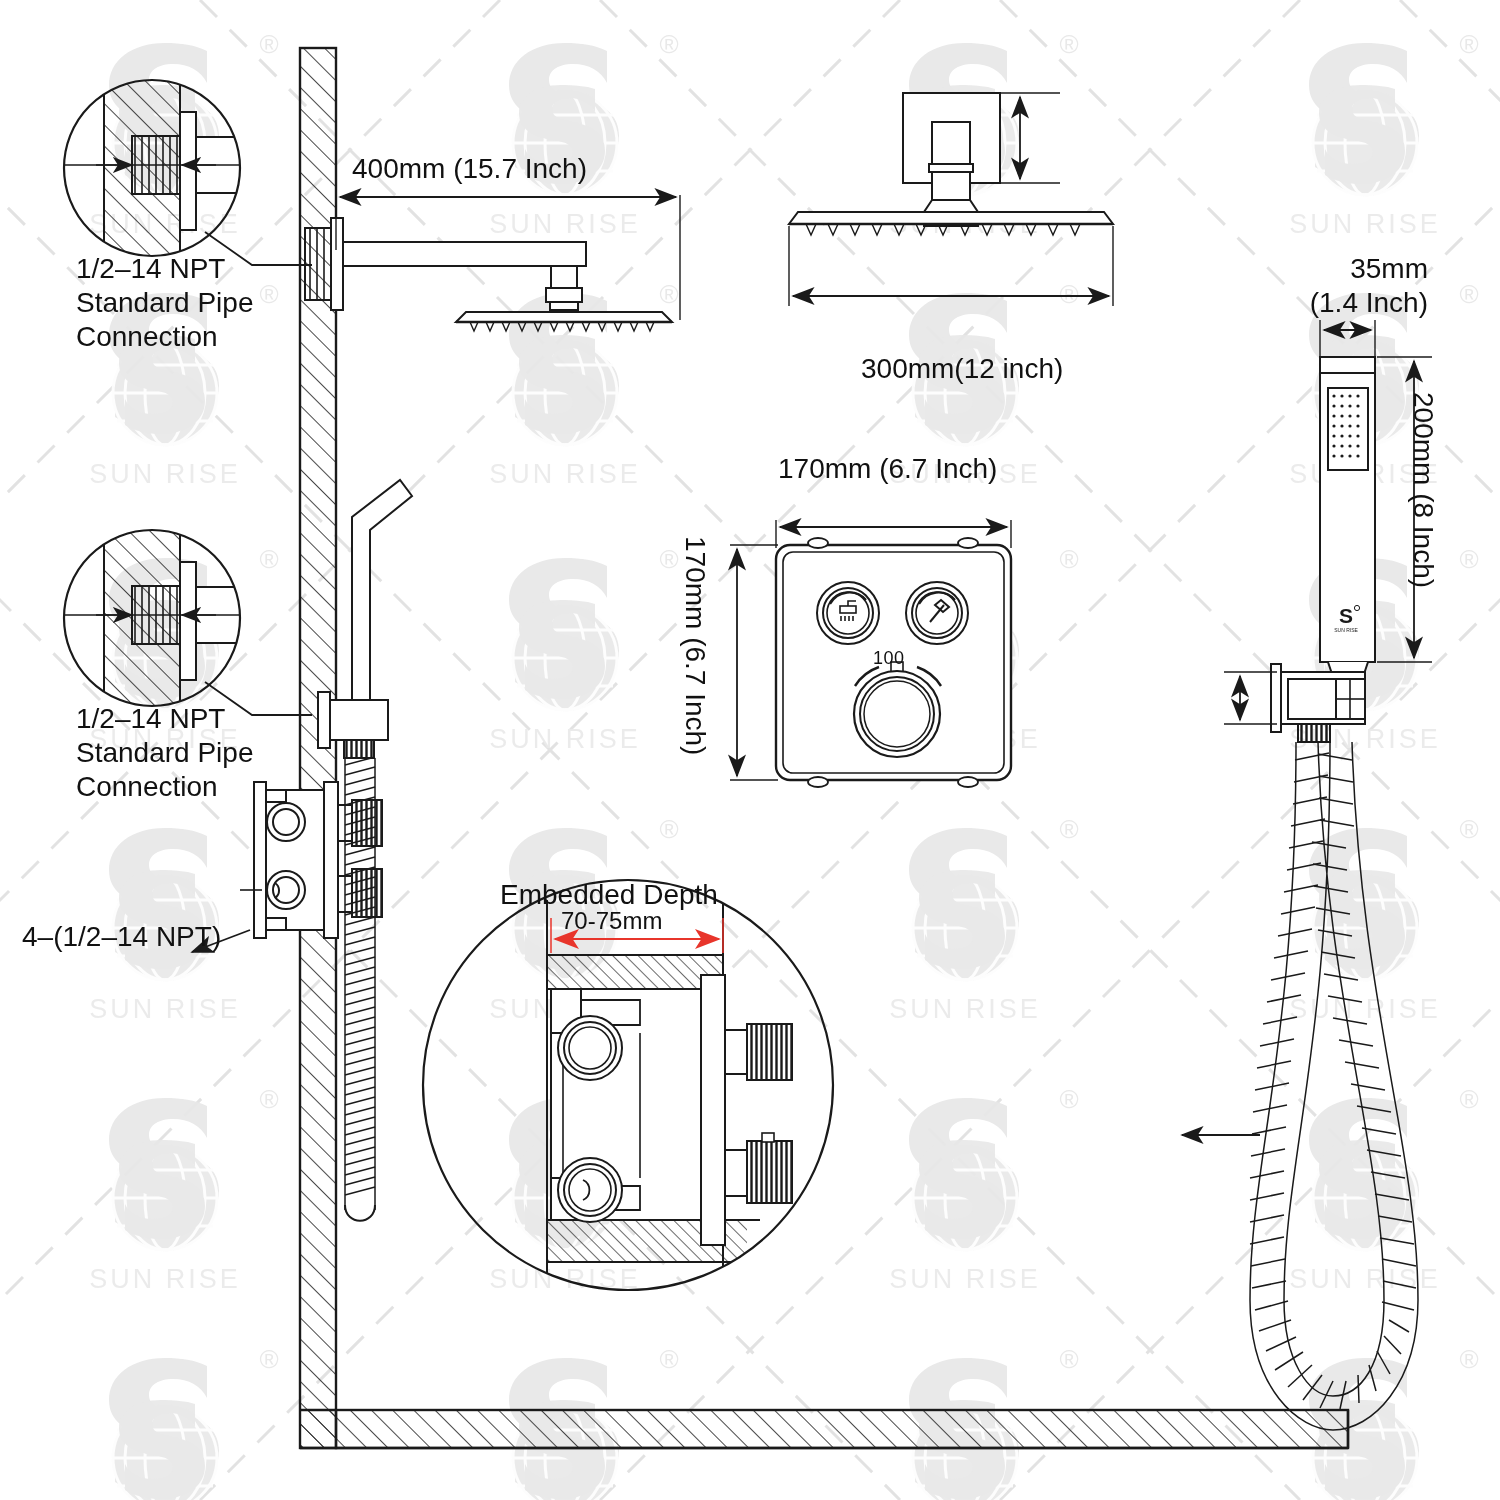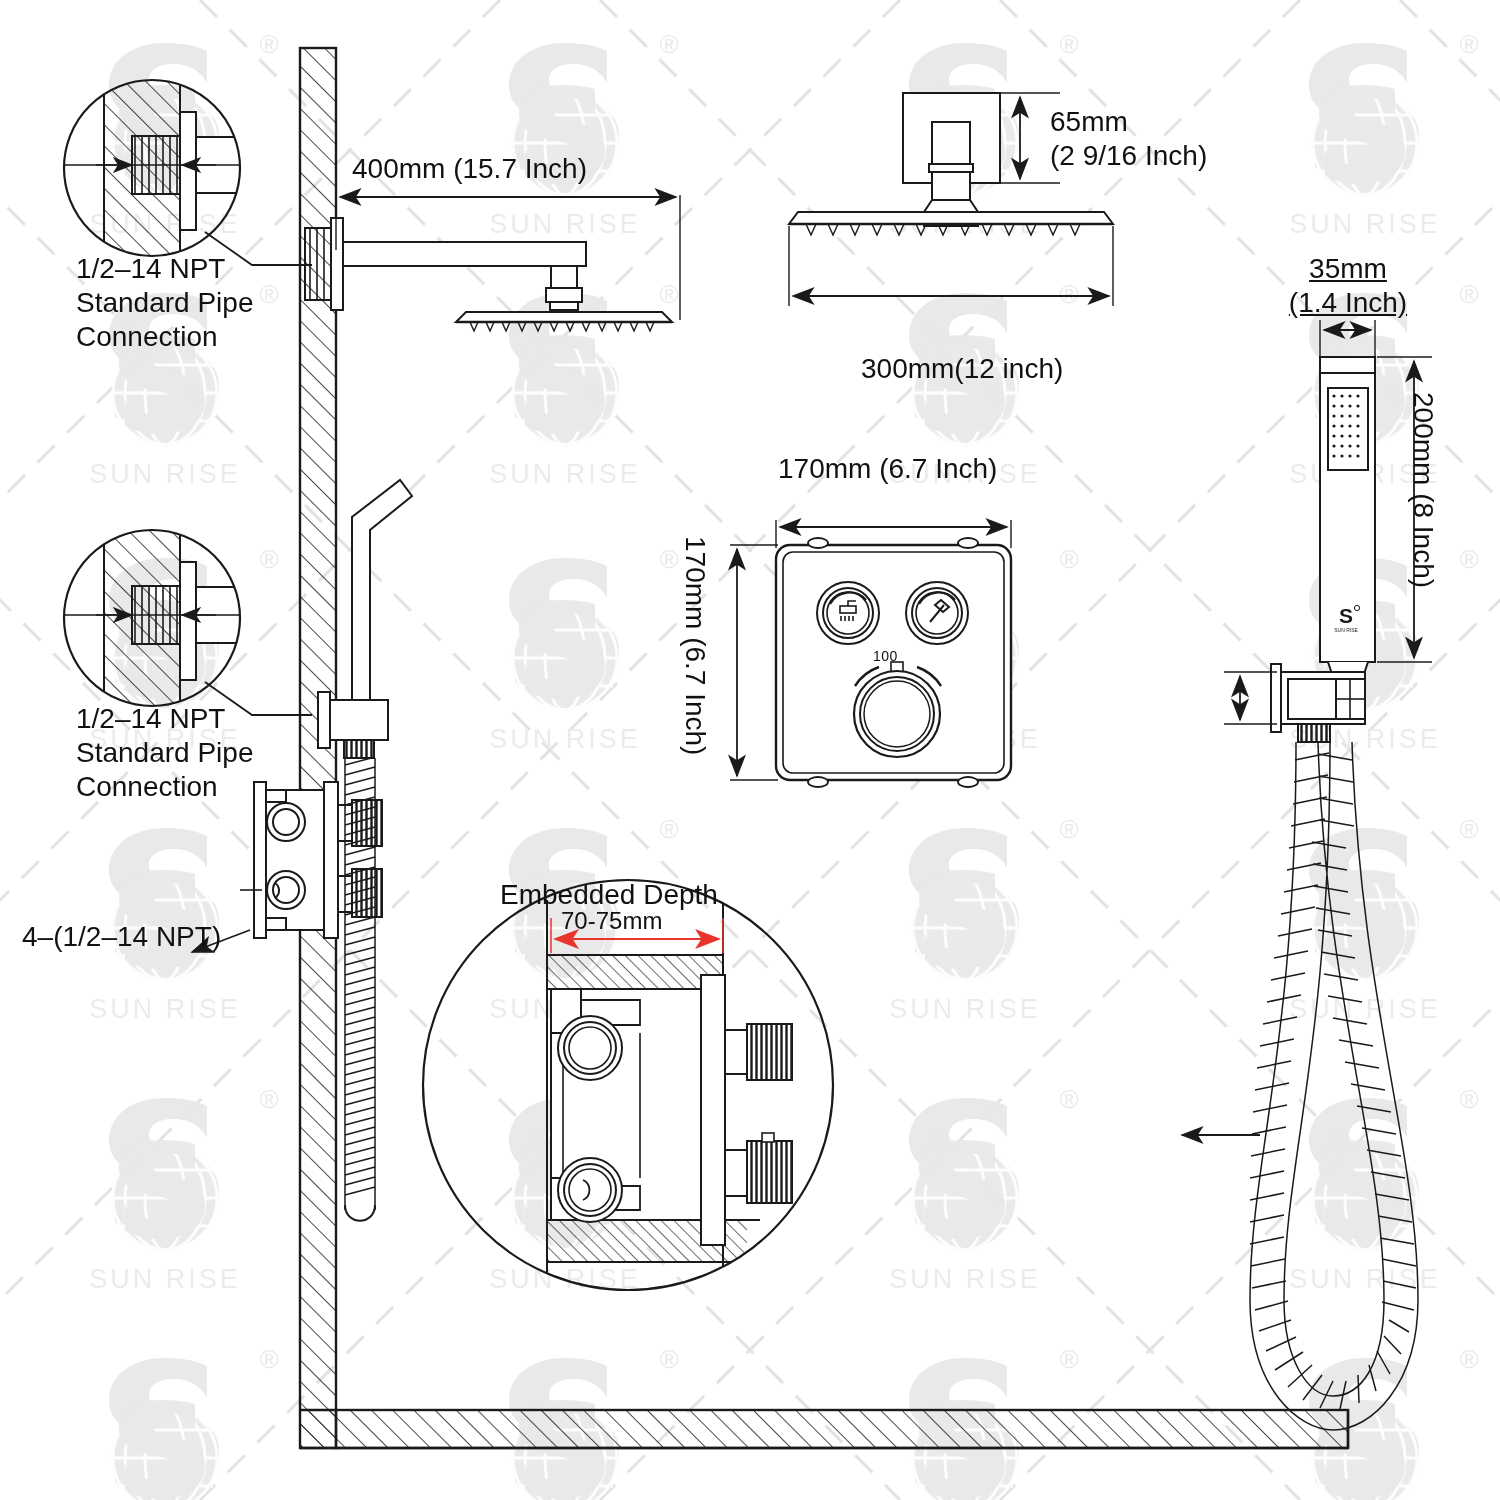--- a/index.html
+++ b/index.html
@@ -4,21 +4,21 @@
 <style>
   html,body{margin:0;padding:0;background:#ffffff;}
   body{width:1500px;height:1500px;position:relative;overflow:hidden;
        font-family:"Liberation Sans","DejaVu Sans",sans-serif;color:#000;}
   #stage{position:absolute;inset:0;width:1500px;height:1500px;}
   svg.layer{position:absolute;left:0;top:0;width:1500px;height:1500px;overflow:visible;}
   .lbl{position:absolute;font-family:"Liberation Sans","DejaVu Sans",sans-serif;
        color:#111;line-height:1.22;white-space:pre;}
   .t28{font-size:28px;}
   .t26{font-size:24px;margin-left:13px;}
-  .ctr{text-align:center;text-decoration:underline;}
+  .ctr{text-align:right;}
   .rot90{transform-origin:0 0;}
 </style>
 </head>
 <body>
 
 <div id="stage">
 
   <svg class="layer" viewBox="0 0 1500 1500">
     <defs>
 
@@ -619,35 +619,33 @@
 Connection</div>
 
   <div class="lbl t28" style="left:76px;top:702px;">1/2–14 NPT
 Standard Pipe
 Connection</div>
 
   <div class="lbl t28" style="left:22px;top:920px;text-align:center;">4–(1/2–14 NPT)</div>
 
   <div class="lbl t28" style="left:352px;top:152px;text-align:center;">400mm (15.7 Inch)</div>
 
-  <div class="lbl t28" style="left:1050px;top:105px;">65mm
-(2 9/16 Inch)</div>
 
   <div class="lbl t28" style="left:861px;top:306px;margin-top:46px;">300mm(12 inch)</div>
 
   <div class="lbl t28" style="left:778px;top:452px;">170mm (6.7 Inch)</div>
 
   <div class="lbl t28 rot90" style="left:712px;top:536px;transform:rotate(90deg);">170mm (6.7 Inch)</div>
 
   <div class="lbl t28" style="left:500px;top:878px;">Embedded Depth</div>
 
   <div class="lbl t26" style="left:548px;top:906px;color:#111;">70-75mm</div>
 
   <div class="lbl t28 ctr" style="left:1268px;top:252px;width:160px;">35mm
 (1.4 Inch)</div>
 
   <div class="lbl t28 rot90" style="left:1440px;top:392px;transform:rotate(90deg);">200mm (8 Inch)</div>
 
 
 
-  <div class="lbl" style="left:873px;top:648px;font-size:14px;letter-spacing:0.5px;">100</div>
+  <div class="lbl" style="left:873px;top:648px;font-size:18px;letter-spacing:0.5px;">100</div>
 
 </div>
 
 </body></html>

